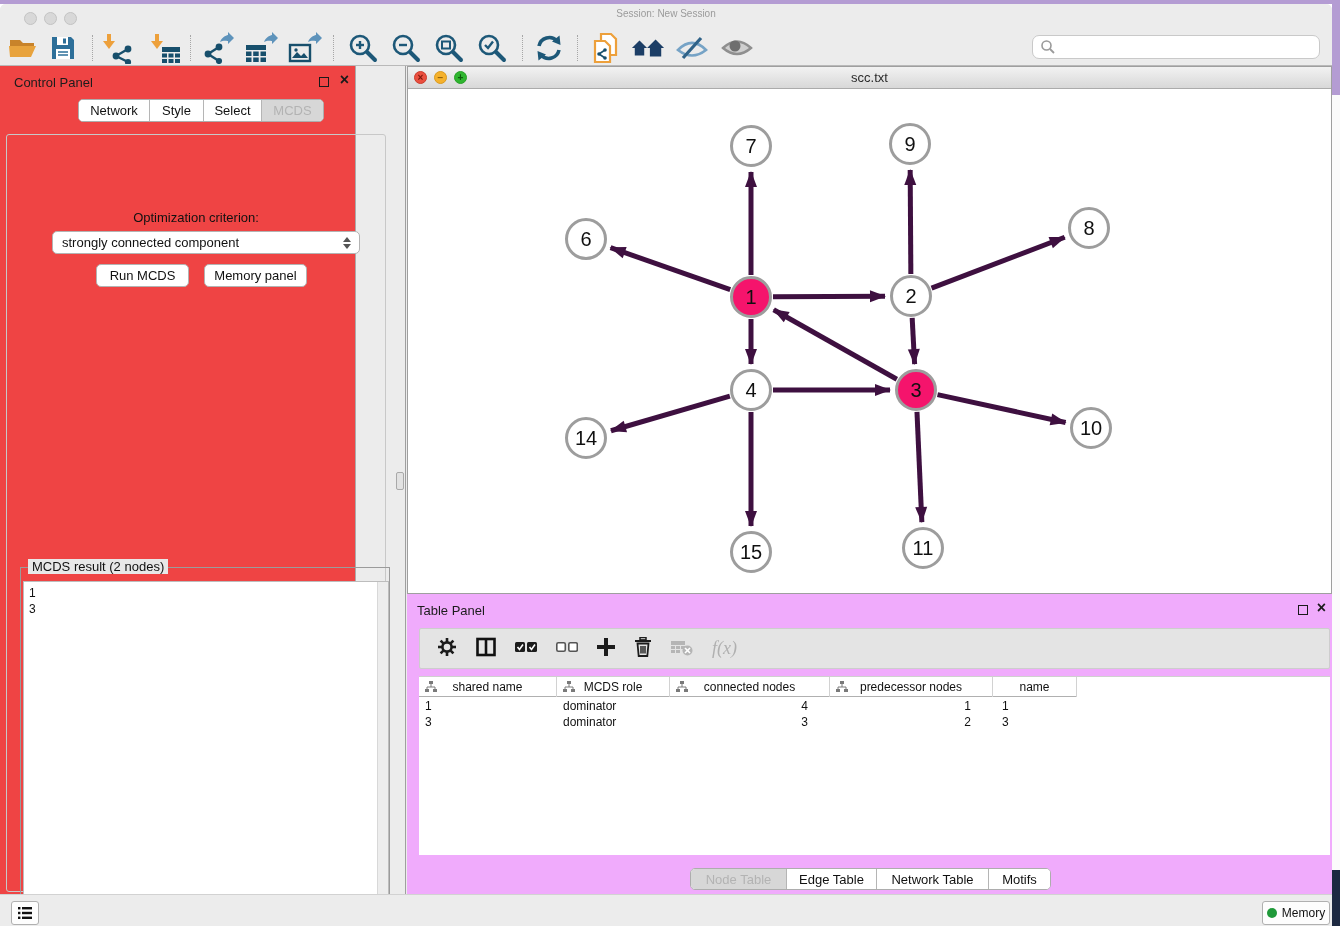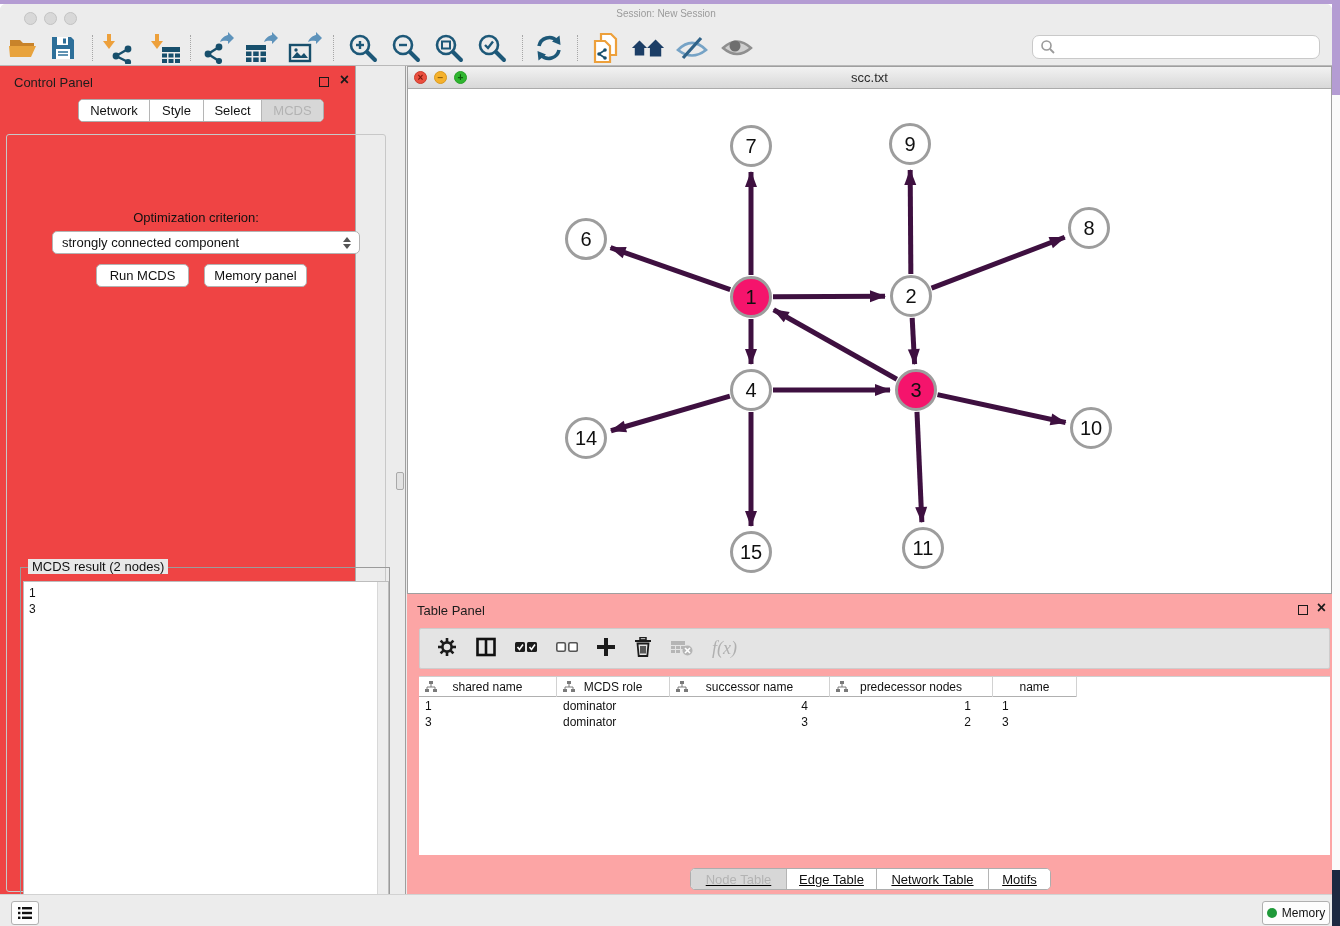--- a/index.html
+++ b/index.html
@@ -64,35 +64,35 @@
   .light { position:absolute; top:4px; width:13px; height:13px; border-radius:50%; font-size:10px; font-weight:700; text-align:center; line-height:12px; }
   .light.red { left:6px; background:#ea4f3f; border:1px solid #ca3b2c; color:#7d170c; }
   .light.yellow { left:26px; background:#f5b12c; border:1px solid #d99a1e; color:#8e5f0a; }
   .light.green { left:46px; background:#2fb52f; border:1px solid #27a027; color:#0c5c0c; }
   .canvas { position:absolute; left:0; top:22px; width:923px; height:504px; background:#fff; overflow:hidden; }
   #edges-svg { position:absolute; left:0; top:0; }
   .gnode { position:absolute; width:42px; height:42px; border:3px solid #9d9d9d; border-radius:50%; background:#fff; display:flex; align-items:center; justify-content:center; font-size:20px; color:#101010; }
   .gnode.sel { background:#f5146c; }
 
   
-  .tpanel { position:absolute; left:407px; top:590px; width:925px; height:300px; background:#fca5a5; }
+  .tpanel { position:absolute; left:407px; top:590px; width:925px; height:300px; background:#f0abfc; }
   .tp-float { right:24px; } .tp-close { right:6px; }
   .tp-toolbar { position:absolute; left:12px; top:34px; width:911px; height:41px; background:#e4e4e4; border:1px solid #cdcdcd; border-radius:2px; display:flex; align-items:center; gap:19px; padding-left:17px; }
   .fx { font-family:"Liberation Serif", serif; font-style:italic; font-size:18px; color:#b0b0b0; }
 
   .ttable { position:absolute; left:12px; top:82px; width:911px; height:179px; background:#fff; border-top:1px solid #cfcfcf; }
   .thead { position:absolute; left:0; top:0; height:20px; display:flex; border-bottom:1px solid #b0b0b0; background:#fff;justify-content:center; }
   .th { position:relative; height:20px; border-right:1px solid #d2d2d2; display:flex; align-items:center; justify-content:center; gap:6px; font-size:12px; color:#111; }
   .th .tree { position:absolute; left:6px; top:4px; }
   .trow { position:absolute; left:0; height:16px; display:flex; font-size:12px; color:#111; }
   .td { height:16px; padding-top:1px; }
   .al { padding-left:6px; text-align:left; }
   .ar { padding-right:22px; text-align:right; }
 
-  .tp-tabs { left:283px; top:274px; height:22px;text-decoration:underline; }
+  .tp-tabs { left:283px; top:274px; height:22px; }
 
   
   .statusbar { position:absolute; left:0; top:890px; width:1332px; height:32px; background:#ececec; border-top:1px solid #d2d2d2; }
   .sb-btn { position:absolute; top:6px; height:24px; background:#fdfdfd; border:1px solid #b0b0b0; border-radius:3px; display:flex; align-items:center; justify-content:center; gap:5px; }
   .sb-list { left:11px; width:28px; }
   .sb-mem { left:1262px; width:68px; font-size:12px; color:#111; }
   .mem-dot { width:10px; height:10px; border-radius:50%; background:#1f9939; }
 </style>
 </head>
 <body>
@@ -430,21 +430,21 @@
               </svg>
               <span>MCDS role</span>
             </div>
           <div class="th" style="width:160px">
               <svg class="tree" width="12" height="12" viewBox="0 0 12 12">
                 <rect x="4" y="0" width="4" height="3" fill="#7a7a7a"></rect>
                 <rect x="0" y="8" width="4" height="3" fill="#7a7a7a"></rect>
                 <rect x="8" y="8" width="4" height="3" fill="#7a7a7a"></rect>
                 <path d="M6 3 V6 M2 8 V6 H10 V8" fill="none" stroke="#7a7a7a" stroke-width="1"></path>
               </svg>
-              <span>successor name</span>
+              <span>connected nodes</span>
             </div>
           <div class="th" style="width:163px">
               <svg class="tree" width="12" height="12" viewBox="0 0 12 12">
                 <rect x="4" y="0" width="4" height="3" fill="#7a7a7a"></rect>
                 <rect x="0" y="8" width="4" height="3" fill="#7a7a7a"></rect>
                 <rect x="8" y="8" width="4" height="3" fill="#7a7a7a"></rect>
                 <path d="M6 3 V6 M2 8 V6 H10 V8" fill="none" stroke="#7a7a7a" stroke-width="1"></path>
               </svg>
               <span>predecessor nodes</span>
             </div>

